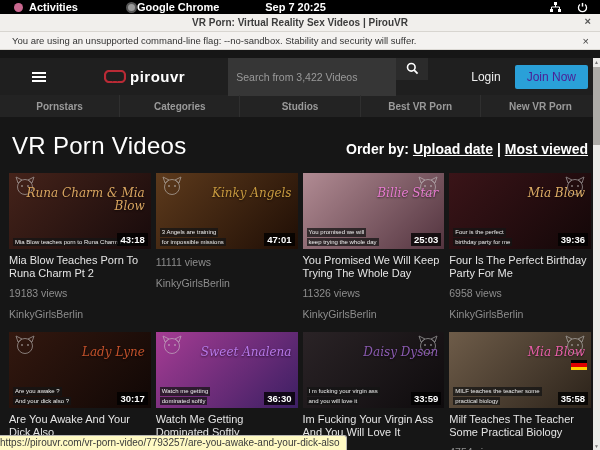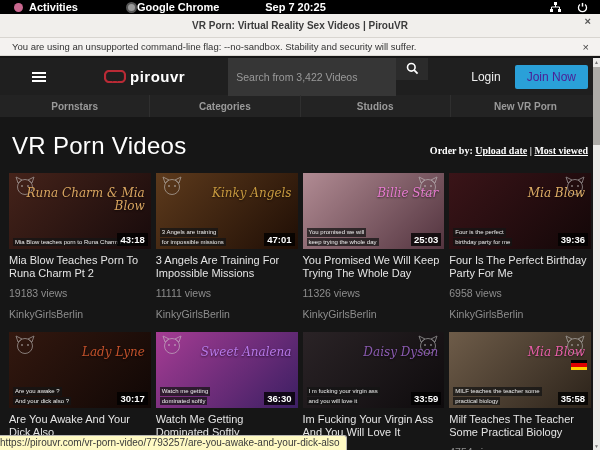--- a/index.html
+++ b/index.html
@@ -10,21 +10,21 @@
   .taskbar { height:14px; background:#000; color:#fff; display:flex; align-items:center; position:relative; font-size:11px; font-weight:bold; }
   .tb-left { display:flex; align-items:center; gap:6px; margin-left:14px; }
   .tb-dot { width:9px; height:9px; border-radius:50%; background:#c9688f; display:inline-block; }
   .tb-app { display:flex; align-items:center; margin-left:48px; }
   .chrome-ico { width:11px; height:11px; border-radius:50%; background:#9a9a9a; border:2px solid #555; display:inline-block; }
   .tb-clock { position:absolute; left:0; right:9px; text-align:center; pointer-events:none; }
   .tb-right { margin-left:auto; display:flex; align-items:center; gap:16px; margin-right:12px; }
   .tb-right svg { display:block; }
 
   
-  .tabbar { height:24px; background:#f1efec; border-bottom:1px solid #d8d5d0; display:flex; align-items:center; justify-content:center; position:relative; font-size:10px; font-weight:bold; color:#3c3c3c; }
+  .tabbar { height:18px; background:#f1efec; border-bottom:1px solid #d8d5d0; display:flex; align-items:center; justify-content:center; position:relative; font-size:10px; font-weight:bold; color:#3c3c3c; }
   .tab-close { position:absolute; right:9px; top:1px; color:#555; font-size:11px; cursor:default; }
 
   
   .warnbar { height:18px; background:#f4f2f0; border-bottom:1px solid #dcd9d4; display:flex; align-items:center; font-size:9.5px; color:#333; padding:0 12px; position:relative; }
   .warn-close { position:absolute; right:11px; color:#444; font-size:11px; }
 
   
   .viewport { position:absolute; top:58px; left:0; right:0; bottom:0; background:#161616; overflow:hidden; }
 
   
@@ -42,21 +42,21 @@
 
   
   .nav { height:22px; background:#232323; display:flex; }
   .nav-item { flex:1; display:flex; align-items:center; justify-content:center; font-size:10px; font-weight:bold; color:#9a9a9a; border-left:1px solid #2f2f2f; cursor:pointer; }
   .nav-item:first-child { border-left:none; }
 
   
   .content { padding:0 9px; }
   .page-head { display:flex; align-items:baseline; justify-content:space-between; margin:15px 3px 13px 3px; }
   .page-title { color:#fff; font-size:24px; font-weight:400; letter-spacing:.3px; }
-  .order-by { font-size:10px; font-weight:bold; color:#fff;font-family:Liberation Serif, serif; }
+  .order-by { font-size:14px; font-weight:bold; color:#fff; }
   .order-by a { color:#fff; text-decoration:underline; cursor:pointer; }
 
   
   .grid { display:grid; grid-template-columns:repeat(4,1fr); column-gap:5px; row-gap:0; list-style:none; }
   .card { padding-bottom:12px; }
   .thumb { position:relative; height:76px; overflow:hidden; cursor:pointer; }
   .wm { position:absolute; top:3px; opacity:.55; }
   .wm.tl { left:5px; } .wm.tr { right:5px; }
   .script-name { position:absolute; top:14px; right:6px; left:11px; text-align:right; font-family:"DejaVu Serif",serif; font-style:italic; font-size:12px; line-height:1.05; text-shadow:0 1px 2px rgba(0,0,0,.6); }
   .captions { position:absolute; left:4px; bottom:3px; display:flex; flex-direction:column; gap:1px; align-items:flex-start; }
@@ -143,20 +143,21 @@
       </button>
     </div>
     <span class="login">Login</span>
     <button class="join-btn">Join Now</button>
   </div>
 
   <div class="nav">
     <div class="nav-item">Pornstars</div>
     <div class="nav-item">Categories</div>
     <div class="nav-item">Studios</div>
+    <div class="nav-item">Best VR Porn</div>
     <div class="nav-item">New VR Porn</div>
   </div>
 
   <div class="content">
     <div class="page-head">
       <h1 class="page-title">VR Porn Videos</h1>
       <div class="order-by">
         <span>Order by:</span>
         <a>Upload date</a>
         <span>|</span>
@@ -196,21 +197,20 @@
               <circle cx="14" cy="10" r="1" fill="#cfcfcf"></circle>
       </svg>
       <div class="script-name" style="color: rgb(200, 154, 63);">Kinky Angels</div>
       <div class="captions">
               <span>3 Angels are training</span>
               <span>for impossible missions</span>
             </div>
 
       <span class="duration">47:01</span>
     </div>
-    <div class="t-title">3 Angels Are Training For Impossible Missions</div>
     <div class="t-views">11111 views</div>
     <div class="t-studio">KinkyGirlsBerlin</div>
   </li>
 
   <li class="card">
     <div class="thumb" style="background: linear-gradient(135deg, rgb(177, 139, 147), rgb(83, 52, 63));">
       <svg class="wm tr" width="22" height="20" viewBox="0 0 22 20">
         <path d="M4 7 L2 1 L8 4 Z" fill="none" stroke="#cfcfcf" stroke-width="1"></path>
         <path d="M18 7 L20 1 L14 4 Z" fill="none" stroke="#cfcfcf" stroke-width="1"></path>
         <circle cx="11" cy="11" r="7.5" fill="none" stroke="#cfcfcf" stroke-width="1"></circle>

